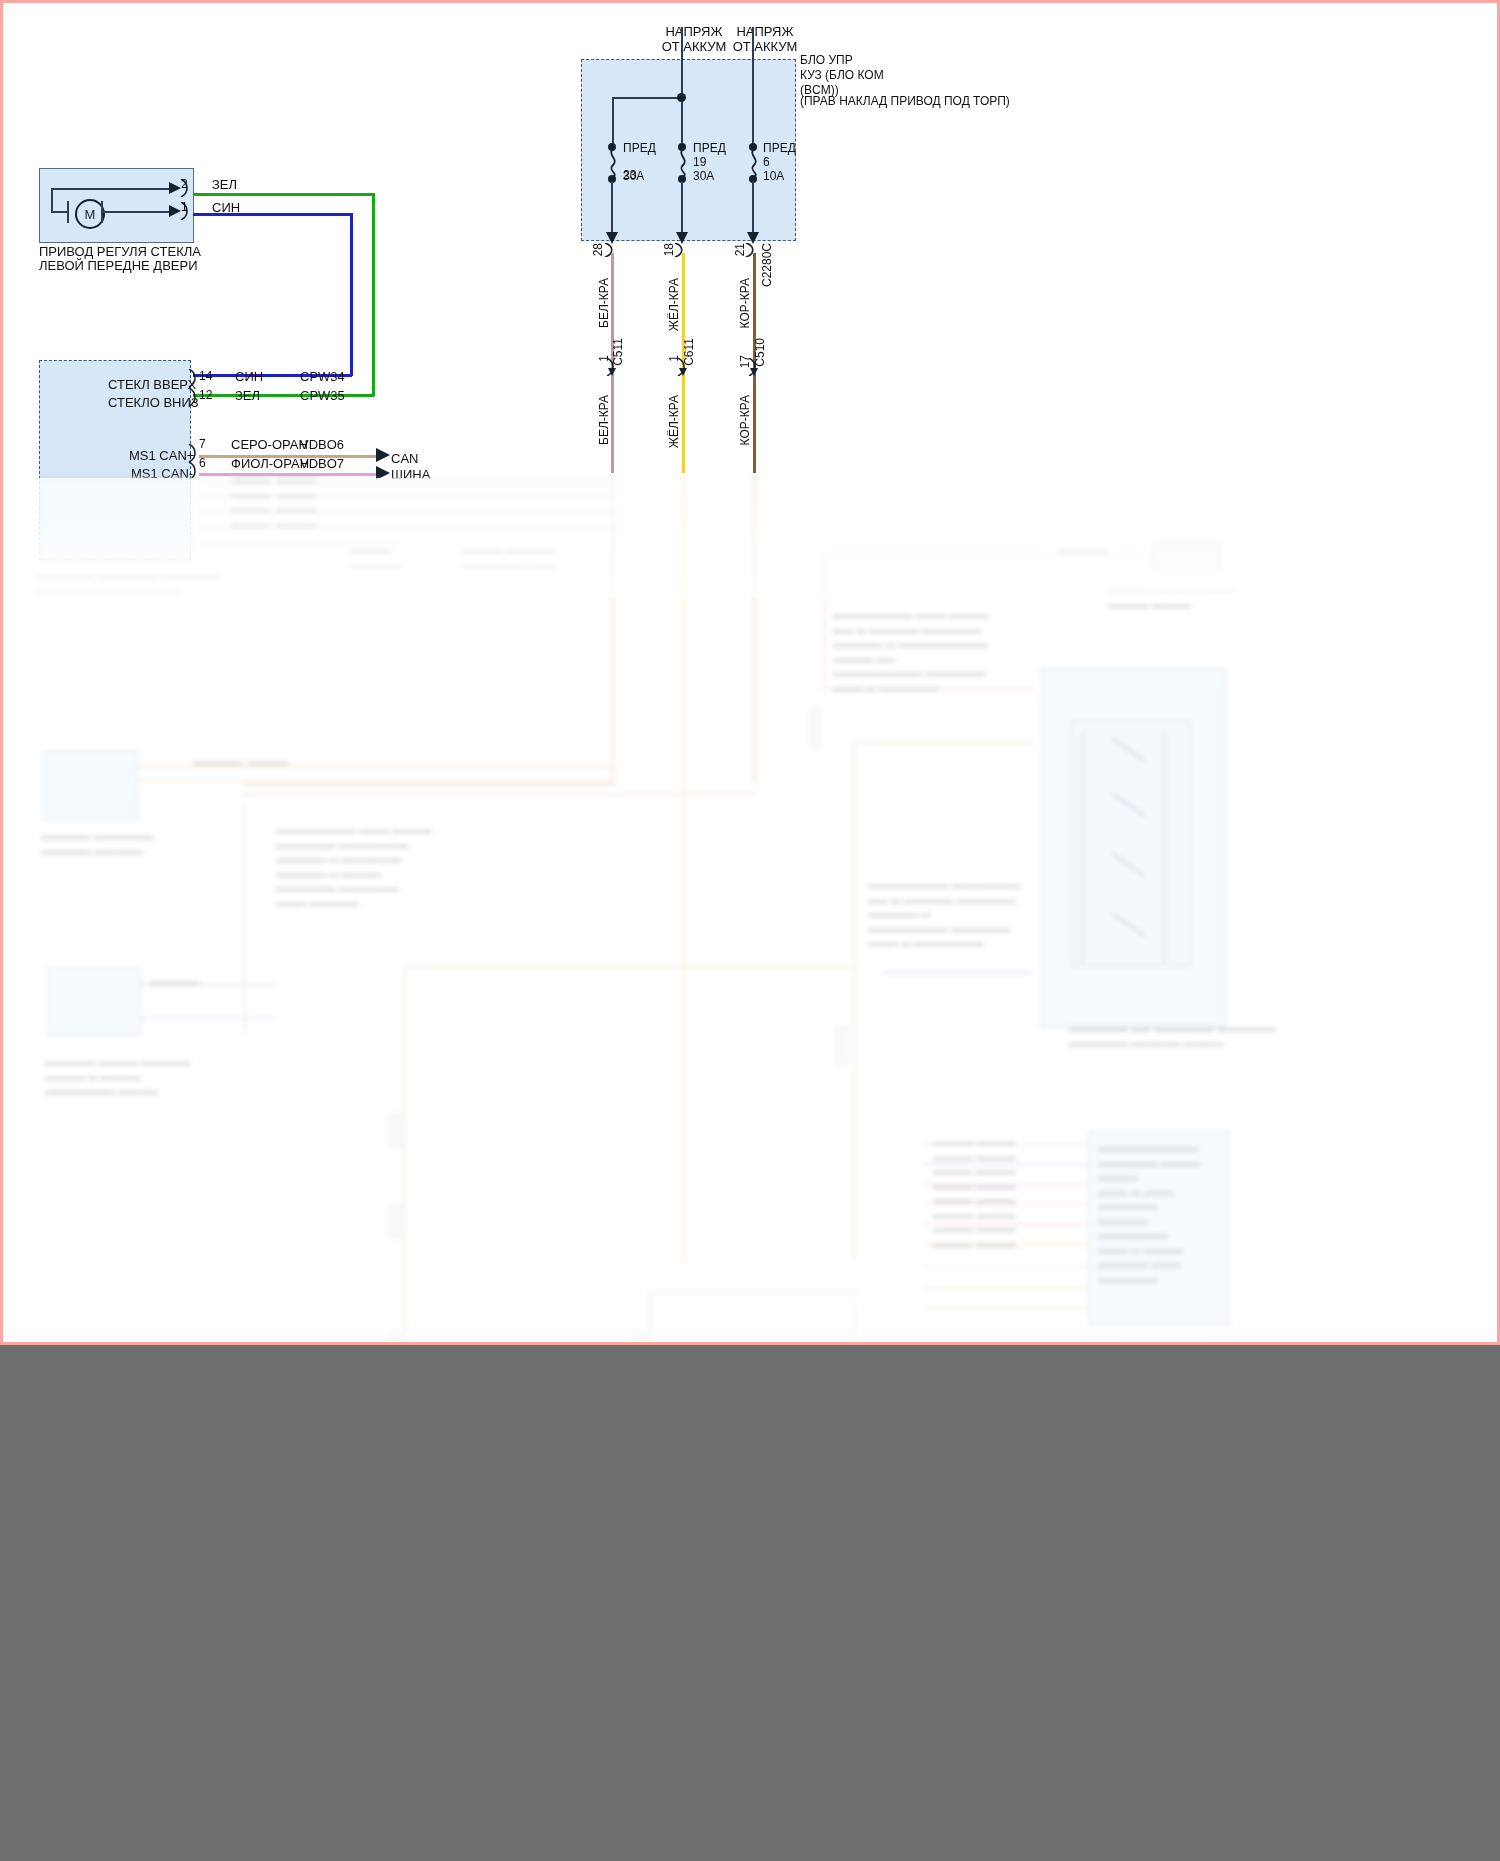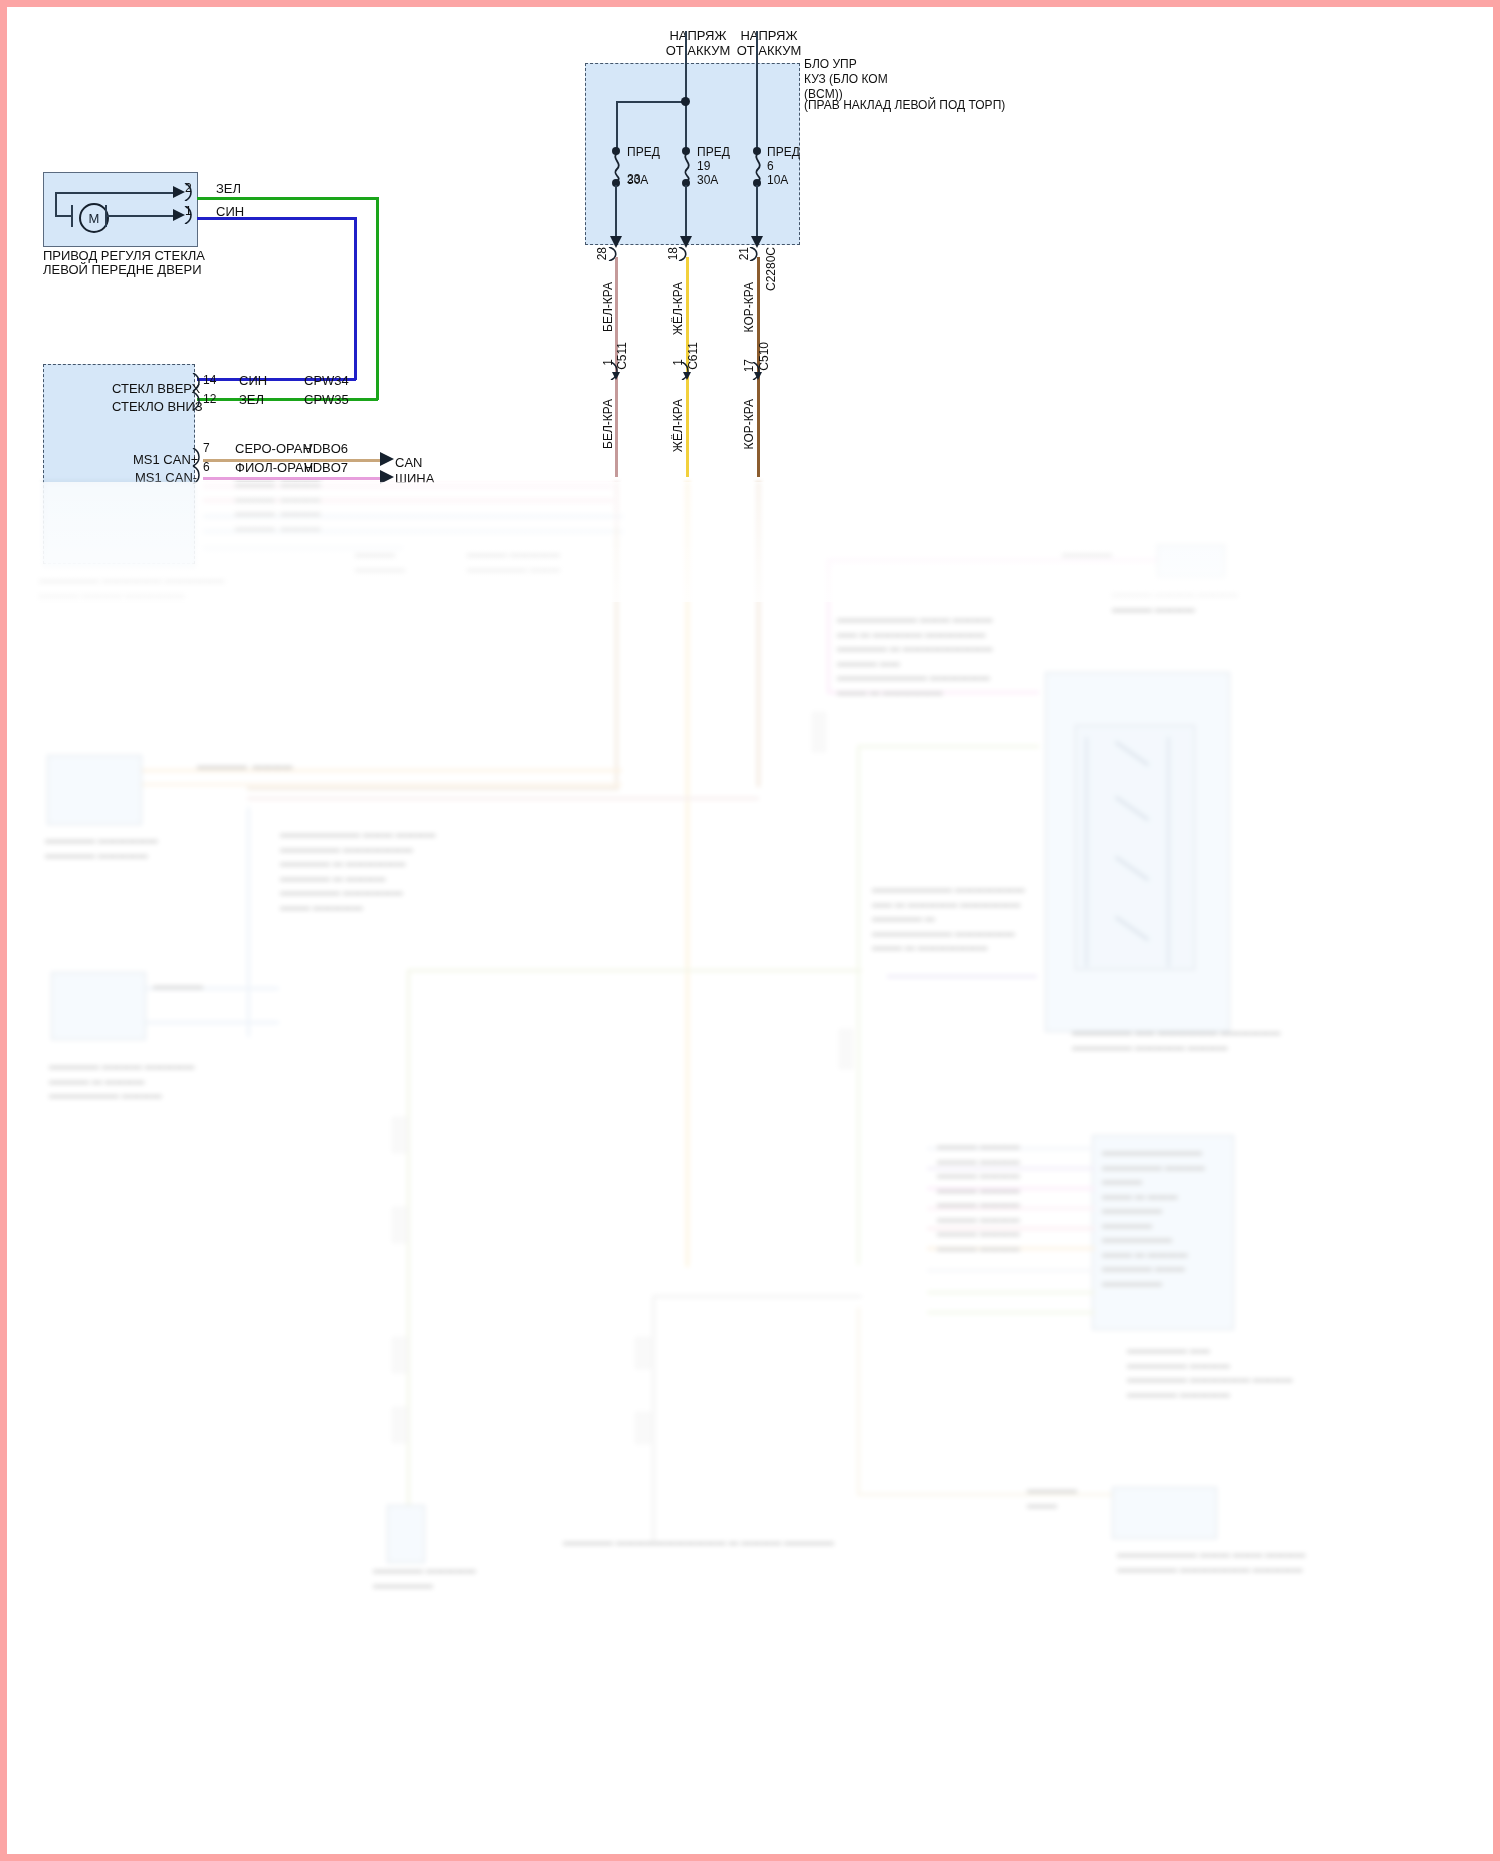--- a/index.html
+++ b/index.html
@@ -1,23 +1,23 @@
 <!DOCTYPE html>
 <html><head>
 <meta charset="utf-8">
 <style>
   html,body{margin:0;padding:0;background:#6e6e6e;}
   body{font-family:"Liberation Sans", sans-serif;}
   #page{
     position:relative;
-    width:1500px;height:1861px;
+    width:1500px;height:1345px;
     background:#4c1d95;
     overflow:hidden;
     box-sizing:border-box;
-    border:7px solid #fca5a5;
+    border:3px solid #fca5a5;
   }
   #sheet{position:absolute;left:0;top:0;width:1500px;height:1861px;background:#fff;}
   .blk{position:absolute;}
   
   .box-solid{
     background:#d6e7f8;
     border:1.6px solid #5b6b80;
     box-sizing:border-box;
   }
   .box-dash{
@@ -74,21 +74,21 @@
   <div class="lbl lbl-13" style="left:645px;top:36px;text-align:center;width:92px;">ОТ АККУМ</div>
 
   <div class="lbl lbl-13" style="left:722px;top:21px;text-align:center;width:80px;">НАПРЯЖ</div>
   <div class="lbl lbl-13" style="left:716px;top:36px;text-align:center;width:92px;">ОТ АККУМ</div>
 
   <div class="box-dash blk" style="left:578px;top:56px;width:215px;height:182px;"></div>
 
   <div class="lbl lbl-12" style="left:797px;top:50px;">БЛО УПР</div>
   <div class="lbl lbl-12" style="left:797px;top:65px;">КУЗ (БЛО КОМ</div>
   <div class="lbl lbl-12" style="left:797px;top:80px;">(BCM))</div>
-  <div class="lbl lbl-12" style="left:797px;top:91px;">(ПРАВ НАКЛАД ЛЕВОЙ ПОД ТОРП)</div>
+  <div class="lbl lbl-12" style="left:797px;top:91px;">(ПРАВ НАКЛАД ПРИВОД ПОД ТОРП)</div>
 
   <div class="thin" style="left:678px;top:24px;width:2px;height:120px;"></div>
   <div class="thin" style="left:749px;top:24px;width:2px;height:120px;"></div>
 
   <div class="thin" style="left:609px;top:94px;width:71px;height:2px;"></div>
   <div class="thin" style="left:609px;top:94px;width:2px;height:50px;"></div>
   <div class="dot" style="left:674px;top:90px;"></div>
 
   <div class="dot" style="left:605px;top:140px;width:8px;height:8px;"></div>
   <svg style="position:absolute;left:603px;top:146px;" width="14" height="28">

